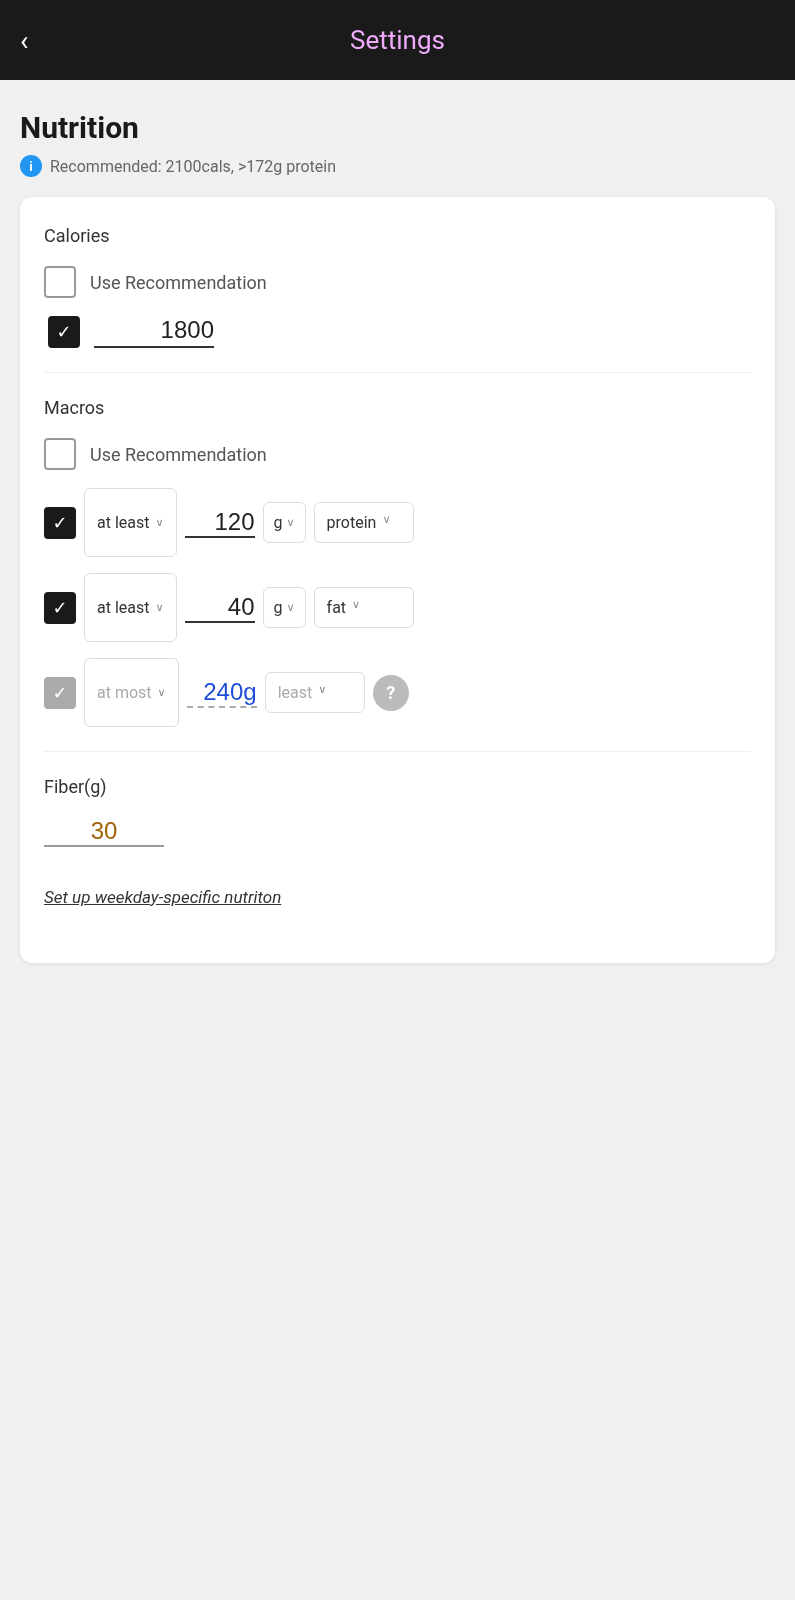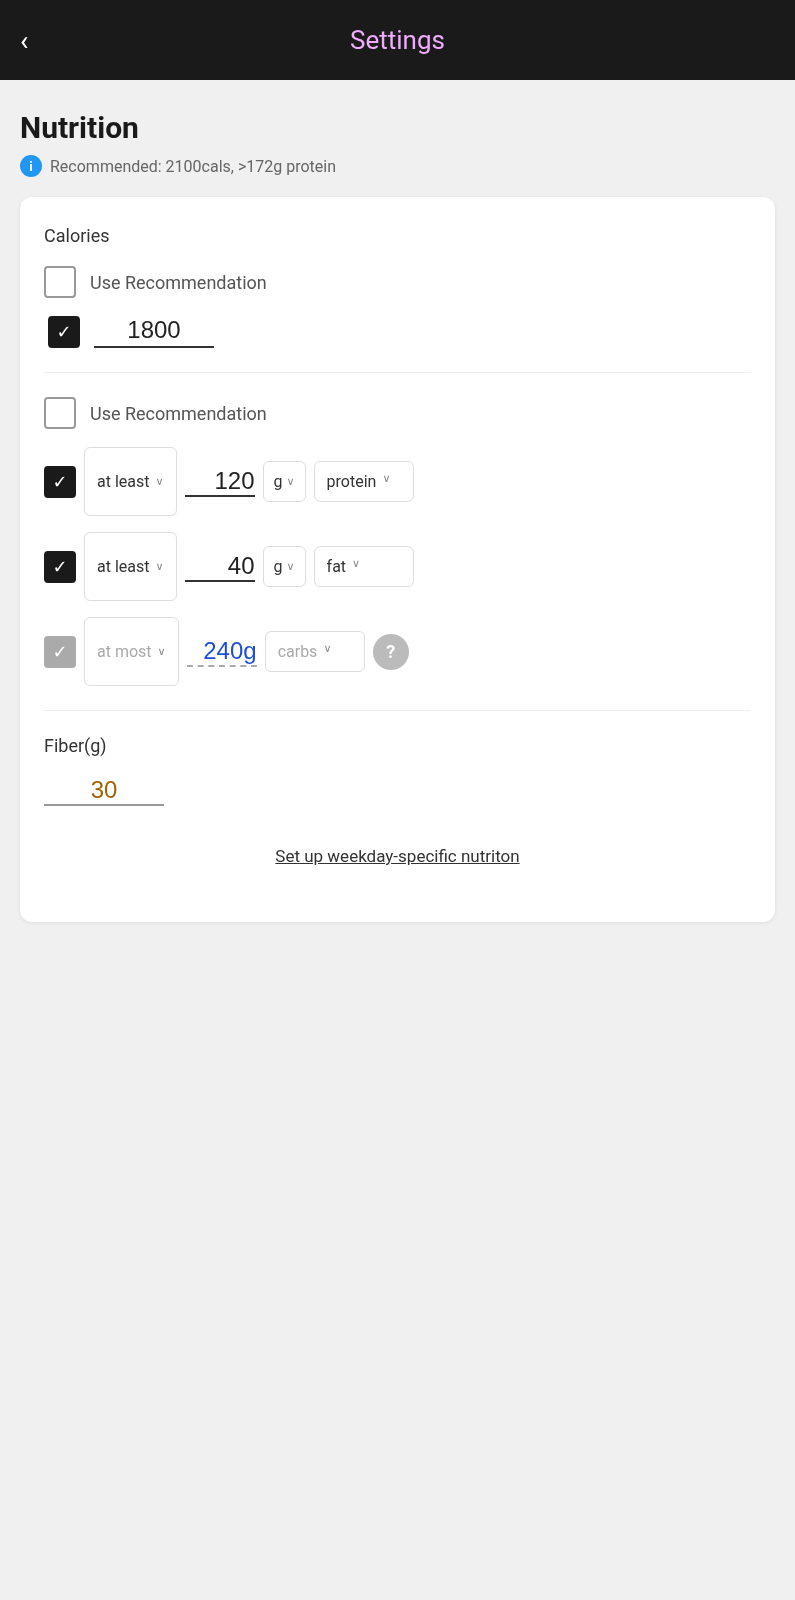--- a/index.html
+++ b/index.html
@@ -135,21 +135,21 @@
     }
 
     
     .input-underline {
       border: none;
       border-bottom: 2px solid #333;
       outline: none;
       font-size: 24px;
       color: #222;
       width: 120px;
-      text-align: center;
+      text-align: right;
       background: transparent;
       padding-bottom: 2px;
     }
 
     .calories-input-row {
       display: flex;
       align-items: center;
       gap: 14px;
       margin-bottom: 10px;
       padding-left: 4px;
@@ -279,23 +279,24 @@
       outline: none;
       font-size: 24px;
       color: #a16207;
       width: 120px;
       text-align: center;
       background: transparent;
     }
 
     
     .footer-link {
-      text-align: center;
+      text-align: left;
       margin-top: 40px;
       padding-bottom: 20px;
+      font-style: italic;
     }
 
     .footer-link a {
       color: #333;
       text-decoration: underline;
       font-size: 17px;
     }
   </style>
 </head>
 <body>
@@ -331,20 +332,21 @@
     <div class="calories-input-row">
       <div class="checkbox-box checked">
         <span class="checkmark">✓</span>
       </div>
       <input class="input-underline" type="text" value="1800" style="">
     </div>
 
     <div class="divider"></div>
 
     <div class="macros-section">
+      <div class="card-section-label">Macros</div>
 
       <div class="checkbox-row">
         <div class="checkbox-box">
         </div>
         <span class="checkbox-label">Use Recommendation</span>
       </div>
 
       <div class="macro-row">
         <div class="checkbox-box checked">
           <span class="checkmark">✓</span>
@@ -386,21 +388,21 @@
       <div class="macro-row">
         <div class="checkbox-box checked-gray">
           <span class="checkmark">✓</span>
         </div>
         <div class="dropdown-btn gray-text">
           <span>at most</span>
           <span class="chevron">∨</span>
         </div>
         <input class="macro-value-input gray-val" type="text" value="240g" style="">
         <div class="nutrient-btn gray-text">
-          <span>carbs</span>
+          <span>least</span>
           <span class="chevron">∨</span>
         </div>
         <div class="question-icon">
           <span>?</span>
         </div>
       </div>
     </div>
 
     <div class="divider"></div>
 

